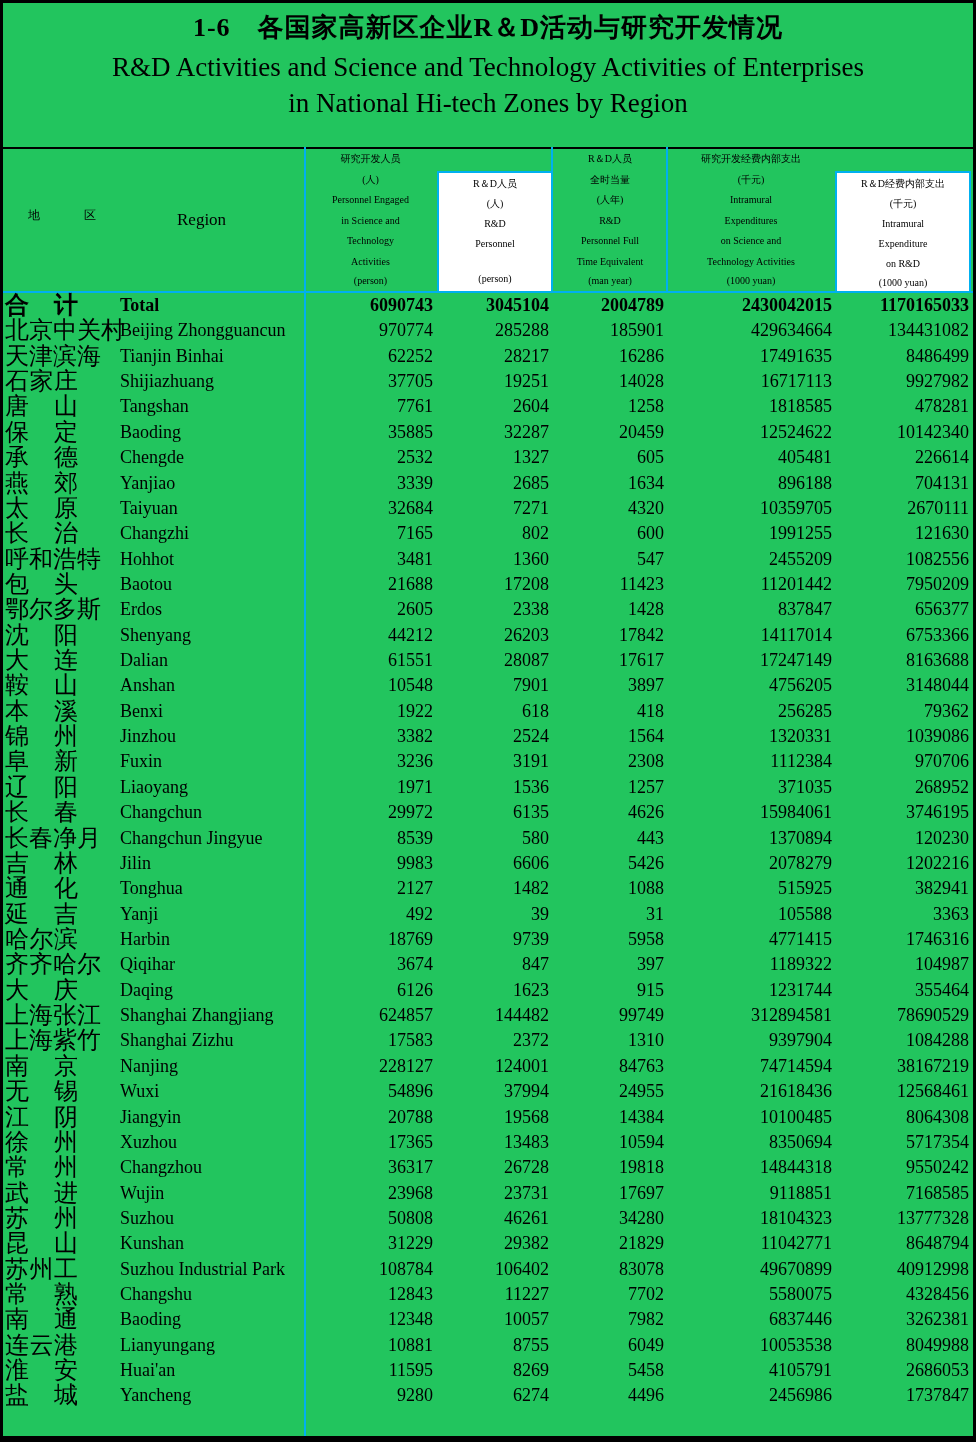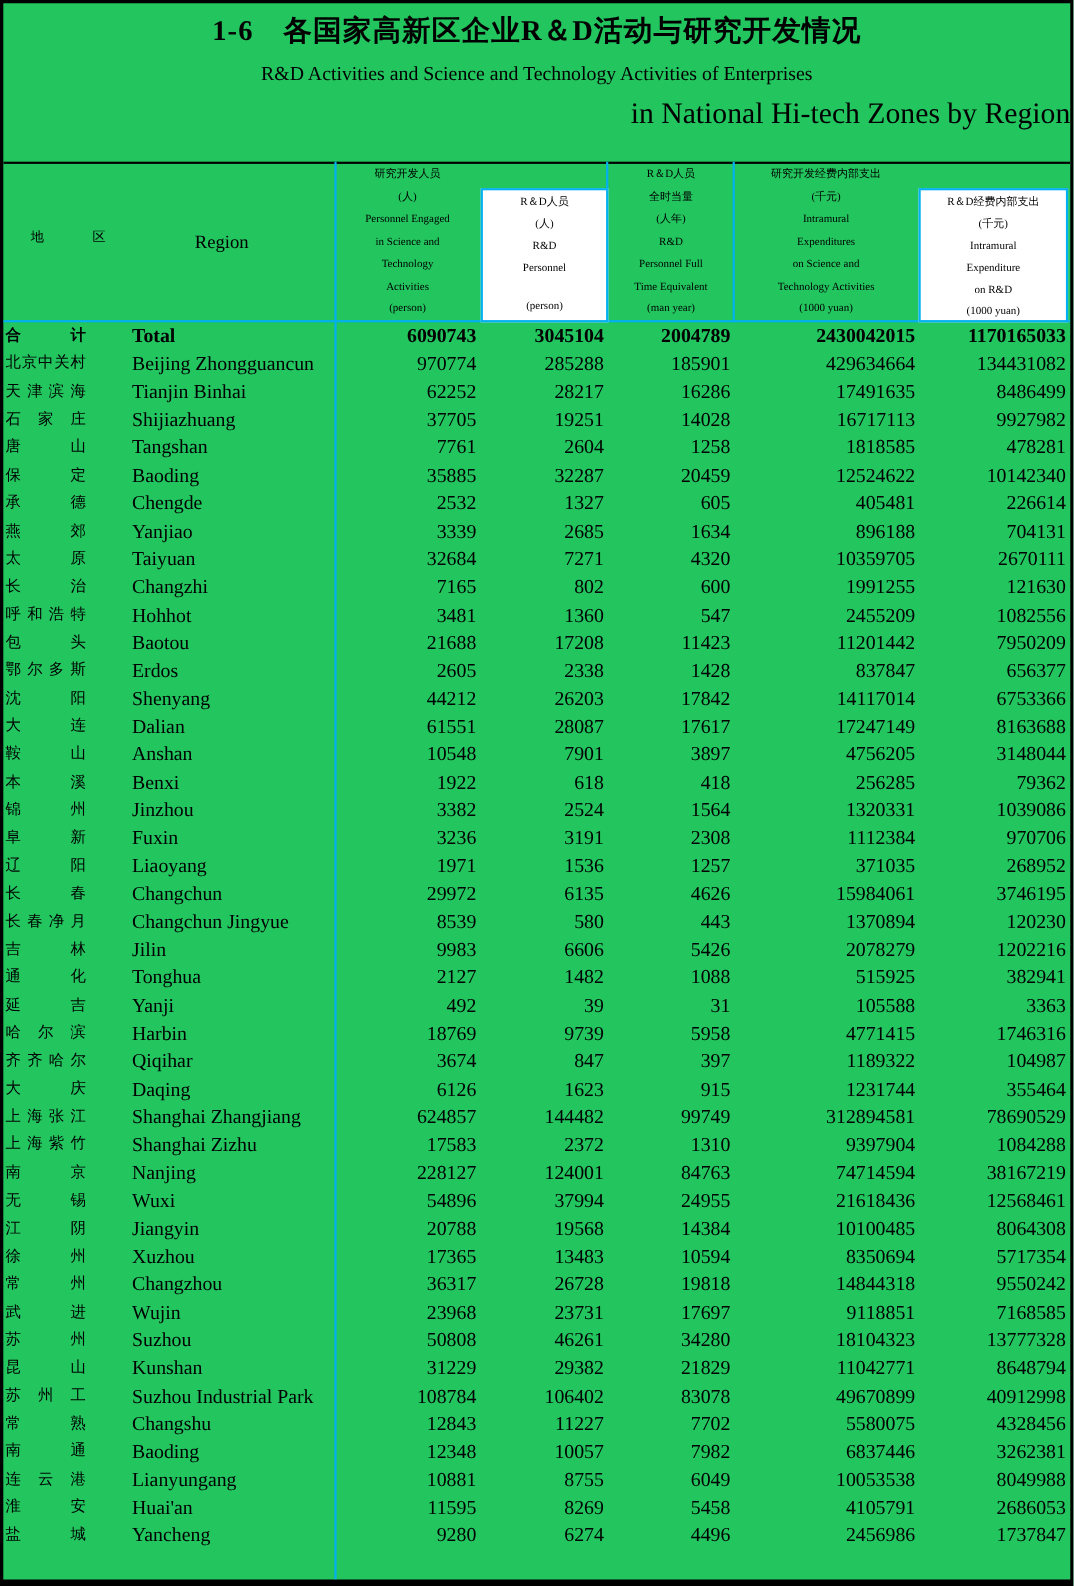--- a/index.html
+++ b/index.html
@@ -5,22 +5,22 @@
   :root { --cyan: #00B0F0; }
   html,body { margin:0; padding:0; background:#fff; }
   .page {
     position:relative; width:976px; height:1442px; box-sizing:border-box;
     background:#22c55e; border:3px solid #000; border-bottom-width:6px;
     font-family:"Liberation Serif","DejaVu Serif",serif; color:#000; overflow:hidden;
   }
   
   .titles { position:absolute; left:0; top:0; width:970px; text-align:center; }
   .t1 { margin-top:9px; font-size:26px; font-weight:bold; letter-spacing:1px; line-height:32px; }
-  .t2 { margin-top:7px; font-size:18px; line-height:33px; }
-  .t3 { margin-top:3px; font-size:27px; line-height:33px;text-align:right; }
+  .t2 { margin-top:7px; font-size:27px; line-height:33px; }
+  .t3 { margin-top:3px; font-size:27px; line-height:33px; }
   
   .hline { position:absolute; height:2px; left:0; width:970px; }
   .vline { position:absolute; width:2px; background:var(--cyan); }
   .rule-black { background:#000; }
   .rule-cyan { background:var(--cyan); }
   
   .hcell {
     position:absolute; display:flex; flex-direction:column;
     justify-content:space-between; align-items:center; text-align:center;
     font-size:10px; box-sizing:border-box;
@@ -31,21 +31,21 @@
   .hbox .htext { line-height:20px; }
   .region-h { position:absolute; left:0; top:146px; width:302px; height:142px; }
   .region-zh { position:absolute; left:25px; top:58px; width:68px; font-size:12px;
                text-align:justify; text-align-last:justify; text-justify:inter-character; }
   .region-en { position:absolute; left:174px; top:61px; font-size:17px; }
   
   .tbody { position:absolute; left:0; top:290px; width:970px; }
   .row { display:flex; height:25.36px; line-height:25.36px; font-size:18px; white-space:nowrap; }
   .row.total { font-weight:bold; }
   .cell { flex:none; }
-  .zh { margin-left:2px; width:73px; font-size:14px; display:inline-block;
+  .zh { margin-left:2px; width:73px; font-size:24px; display:inline-block;
         text-align:justify; text-align-last:justify; text-justify:inter-character; overflow:visible; }
   .en { margin-left:42px; width:183px; text-align:left; }
   .num { text-align:right; font-variant-numeric:lining-nums; }
   .c1 { width:130px; } .c2 { width:116px; } .c3 { width:115px; }
   .c4 { width:168px; } .c5 { width:137px; }
 </style>
 </head>
 <body>
 
 <div class="page">

